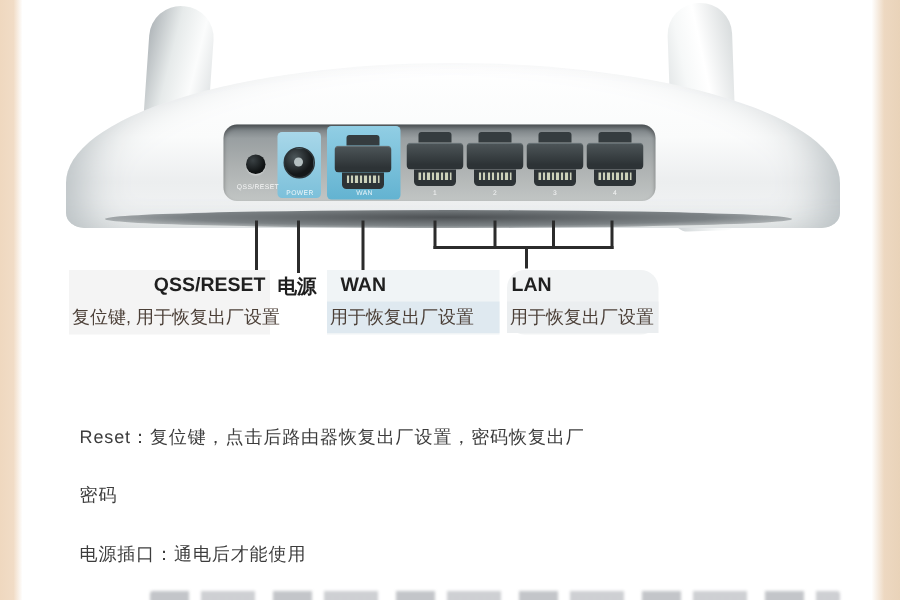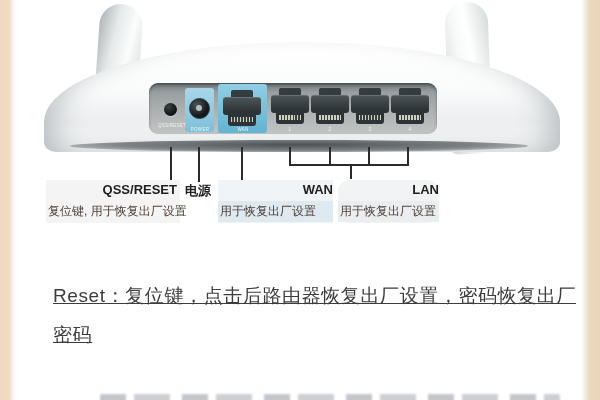--- a/index.html
+++ b/index.html
@@ -72,35 +72,35 @@
   .ll-lan1{left:289px;top:147px;height:19px;}
   .ll-lan2{left:329px;top:147px;height:19px;}
   .ll-lan3{left:368px;top:147px;height:19px;}
   .ll-lan4{left:407px;top:147px;height:19px;}
   .ll-bracket{left:289px;top:164px;width:120px;height:2px;}
   .ll-stem{left:350px;top:166px;height:13px;}
 
   
   .group{display:block;}
   .callout-label{position:static;display:block;font-weight:bold;font-size:13px;color:#1f1f1f;
-     white-space:nowrap;text-align:right;}
+     white-space:nowrap;}
   .callout-desc{position:static;display:block;margin-top:4px;font-size:12px;color:#4b3f37;
      white-space:nowrap;padding:2px 2px;}
   .g-qss{left:46px;top:180px;width:134px;background:#f4f4f4;padding:2px 0 1px 0;}
   .g-qss .callout-label{text-align:right;padding-right:3px;}
   .g-power{left:185px;top:182px;}
   .g-wan{left:218px;top:180px;width:115px;background:#f0f4f6;padding:2px 0 1px 0;}
   .g-wan .callout-label{padding-left:9px;}
   .g-wan .callout-desc{background:#dfe9f0;}
   .g-lan{left:338px;top:180px;width:101px;background:#f1f3f4;padding:2px 0 1px 0;border-radius:12px;}
   .g-lan .callout-label{padding-left:3px;}
   .g-lan .callout-desc{background:#ebeef0;}
 
   
-  .note{left:53px;font-size:19px;color:#3d3d3d;letter-spacing:.6px;white-space:nowrap;text-decoration:underline;}
+  .note{left:53px;font-size:12px;color:#3d3d3d;letter-spacing:.6px;white-space:nowrap;}
   .note.n1{top:283px;} .note.n2{top:322px;} .note.n3{top:361px;}
 
   
   .cutoff{left:100px;top:394px;width:460px;height:8px;border-radius:2px;filter:blur(1.2px);
     background:repeating-linear-gradient(90deg,
       rgba(105,110,120,.40) 0 26px, rgba(105,110,120,0) 26px 34px,
       rgba(105,110,120,.33) 34px 70px, rgba(105,110,120,0) 70px 82px);}
 </style>
 </head>
 <body>
@@ -187,18 +187,19 @@
     <span class="callout-label">WAN</span>
     <span class="callout-desc">用于恢复出厂设置</span>
   </div>
   <div class="group g-lan">
     <span class="callout-label">LAN</span>
     <span class="callout-desc">用于恢复出厂设置</span>
   </div>
 
   <div class="note n1">Reset：复位键，点击后路由器恢复出厂设置，密码恢复出厂</div>
   <div class="note n2">密码</div>
+  <div class="note n3">电源插口：通电后才能使用</div>
 
   <div class="cutoff"></div>
 
   <div class="frame-left"></div>
   <div class="frame-right"></div>
 </div>
 
 </body></html>

